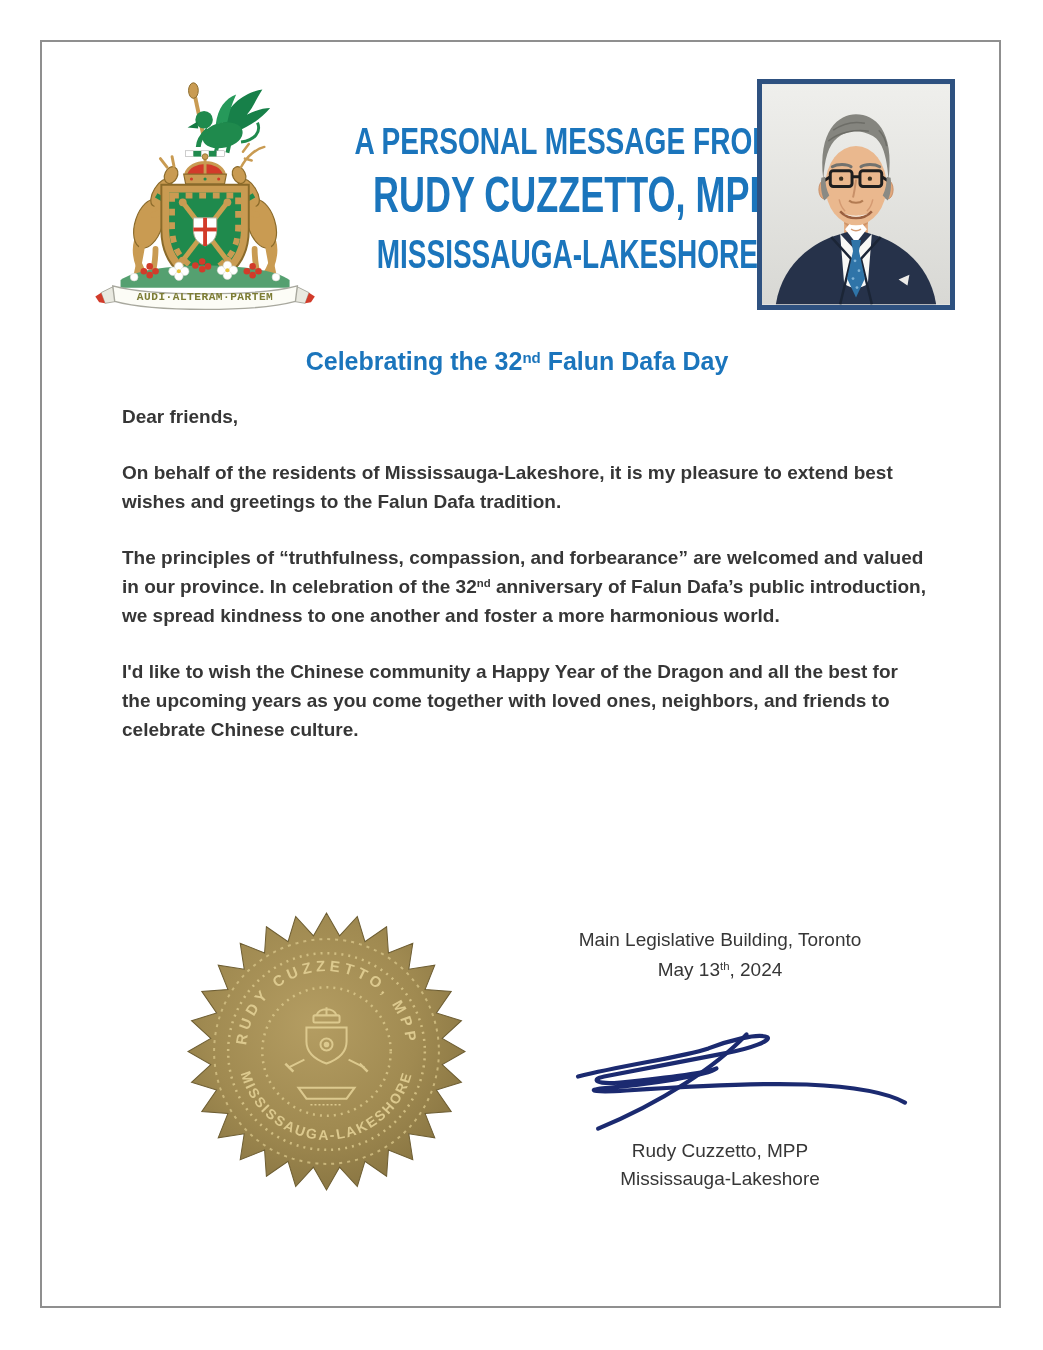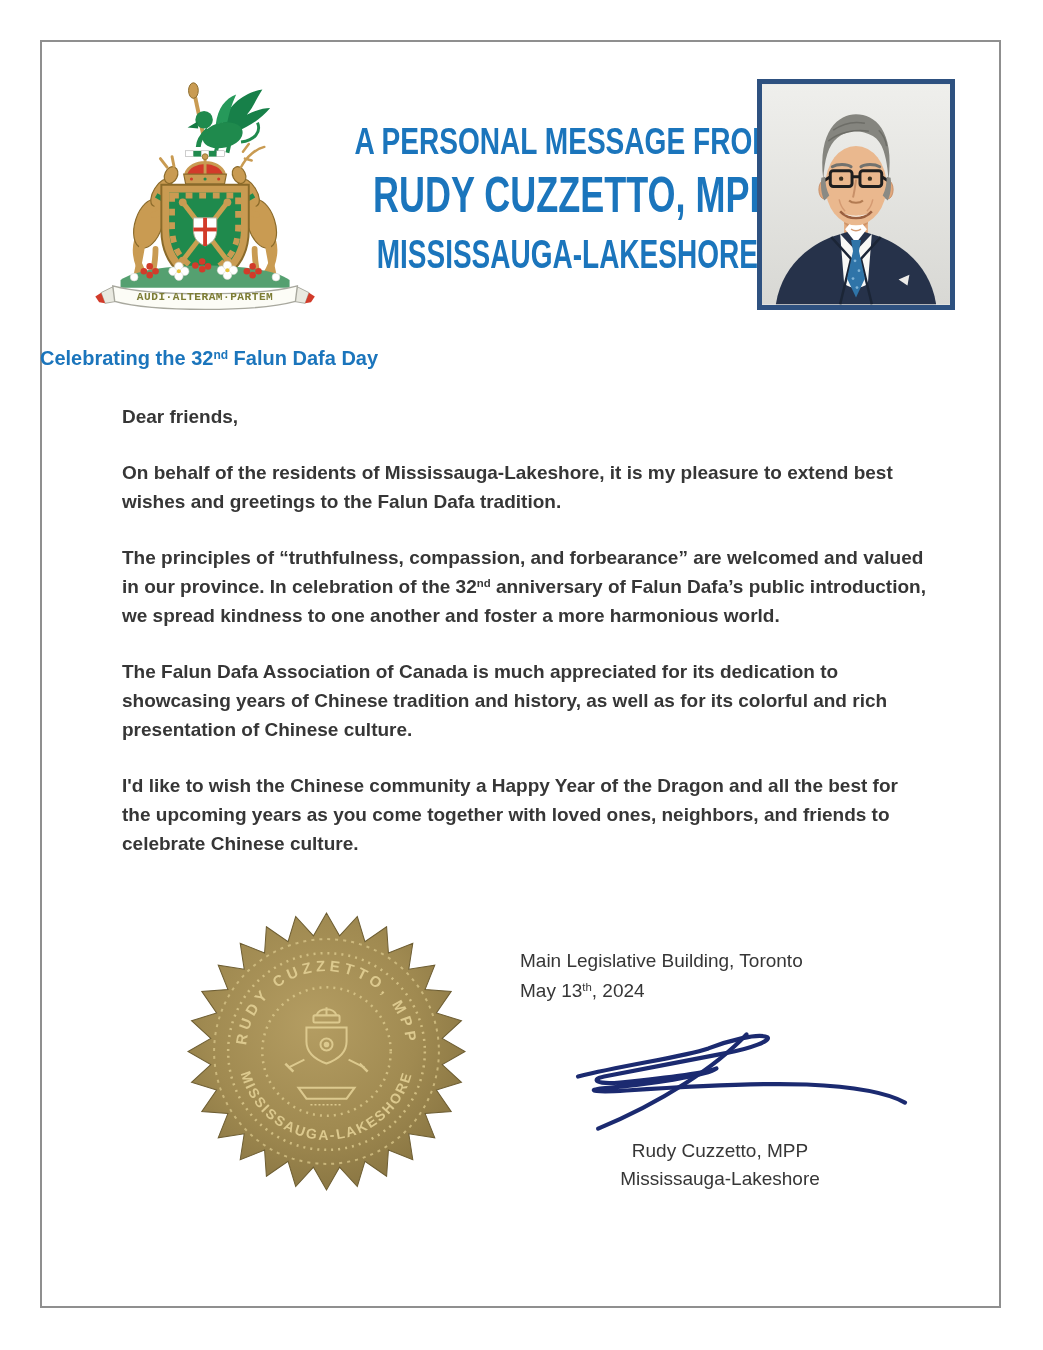--- a/index.html
+++ b/index.html
@@ -24,33 +24,33 @@
   .h2>span{transform:scaleX(0.72);}
   .h3{font-size:40px;}
   .h3>span{transform:scaleX(0.70);}
   .photo-frame{
     position:absolute;left:757px;top:79px;width:188px;height:221px;
     border:5px solid var(--photo-border);background:#e9e9e6;
   }
   .photo-frame svg{display:block;}
   
   .doc-title{
-    position:absolute;left:40px;top:347px;width:954px;text-align:left;
-    color:var(--accent-blue);font-weight:bold;font-size:20px;margin:0;
+    position:absolute;left:40px;top:347px;width:954px;text-align:center;
+    color:var(--accent-blue);font-weight:bold;font-size:25px;margin:0;
   }
   sup{font-size:0.6em;vertical-align:baseline;position:relative;top:-0.5em;line-height:0;}
   .letter-body{
     position:absolute;left:122px;top:402px;width:806px;
     color:var(--body-text);font-size:19px;line-height:29px;
   }
   .letter-body p{margin:0 0 27px 0;font-weight:bold;}
   
   .seal{position:absolute;left:186px;top:911px;width:281px;height:281px;}
   .footer-block{
-    position:absolute;left:520px;top:946px;width:400px;
+    position:absolute;left:520px;top:925px;width:400px;text-align:center;
     color:var(--body-text);font-size:19px;line-height:30px;
   }
   .footer-block p{margin:0;}
   .signature{position:absolute;left:556px;top:1024px;width:366px;height:116px;}
   .signoff-block{
     position:absolute;left:520px;top:1137px;width:400px;text-align:center;
     color:var(--body-text);font-size:19px;line-height:28px;
   }
   .signoff-block p{margin:0;}
 </style>
@@ -240,21 +240,20 @@
   </svg>
 </div>
 
 <p class="doc-title"><span>Celebrating the 32</span><sup>nd</sup><span> Falun Dafa Day</span></p>
 
 <div class="letter-body">
   <p>Dear friends,</p>
   <div id="letter-paragraphs">
       <p><span>On behalf of the residents of Mississauga-Lakeshore, it is my pleasure to extend best wishes and greetings to the Falun Dafa tradition.</span></p>
       <p><span>The principles of “truthfulness, compassion, and forbearance” are welcomed and valued in our province. In celebration of the 32</span><sup>nd</sup><span> anniversary of Falun Dafa’s public introduction, we spread kindness to one another and foster a more harmonious world.</span></p>
-      <p><span>The Falun Dafa Association of Canada is much appreciated for its dedication to showcasing years of Chinese tradition and history, as well as for its colorful and rich presentation of Chinese culture.</span></p>
       <p><span>I'd like to wish the Chinese community a Happy Year of the Dragon and all the best for the upcoming years as you come together with loved ones, neighbors, and friends to celebrate Chinese culture.</span></p>
     </div>
 </div>
 
 <div class="seal">
   <svg width="281" height="281" viewBox="0 0 280 280" xmlns="http://www.w3.org/2000/svg">
     <defs>
       <radialGradient id="sealGrad" cx="45%" cy="40%" r="70%">
         <stop offset="0" stop-color="#b49d62"></stop>
         <stop offset="0.55" stop-color="#a08a51"></stop>

